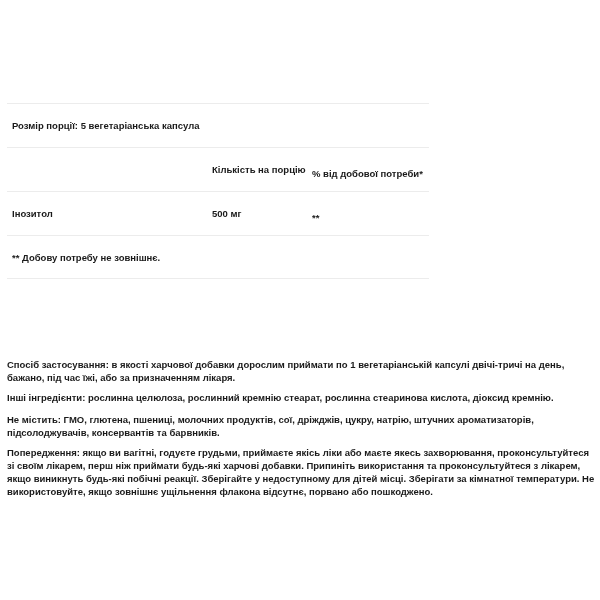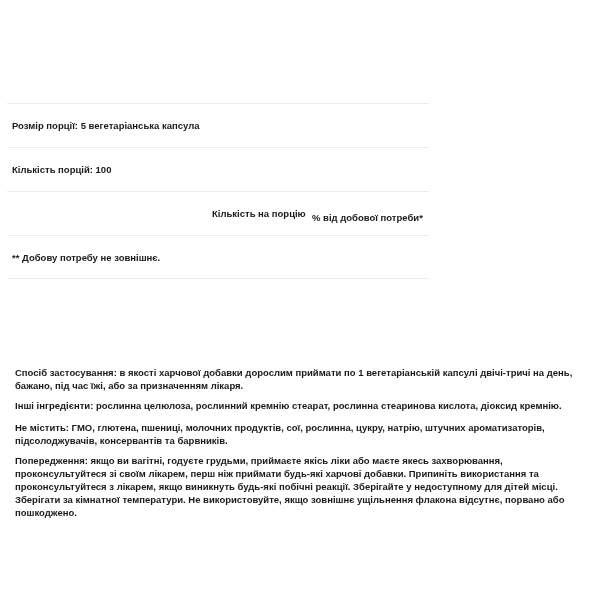--- a/index.html
+++ b/index.html
@@ -13,46 +13,48 @@
       border-top: 1px solid #ececec;
       height: 44px; box-sizing: border-box;
       display: flex; align-items: center;
       font-size: 9.5px; font-weight: bold; padding-left: 5px;
     }
     .row.last { border-bottom: 1px solid #ececec; }
     .c1 { width: 165px; }
     .c2 { width: 100px; padding-left: 35px; }
     .c3 { flex: 1; margin-top: 8px; }
     .text { position: absolute; left: 7px; width: 590px; font-size: 9.5px; font-weight: bold; line-height: 13px; color: #1a1a1a; }
-    .text p { margin: 8px; }
+    .text p { margin: 0; }
   </style>
 </head>
 <body>
 
 <div class="facts">
   <div class="row">
     <span>Розмір порції: 5 вегетаріанська капсула</span>
   </div>
   <div class="row">
-    <span>Кількість порцій: 100</span>
-  </div>
-  <div class="row">
     <span class="c1"></span>
     <span class="c2">Кількість на порцію</span>
     <span class="c3">% від добової потреби*</span>
+  </div>
+  <div class="row">
+    <span class="c1">Інозитол</span>
+    <span class="c2">500 мг</span>
+    <span class="c3">**</span>
   </div>
   <div class="row last">
     <span>** Добову потребу не зовнішнє.</span>
   </div>
 </div>
 
 <div class="text" style="top:358px;">
   <p>Спосіб застосування: в якості харчової добавки дорослим приймати по 1 вегетаріанській капсулі двічі-тричі на день, бажано, під час їжі, або за призначенням лікаря.</p>
 </div>
 <div class="text" style="top:391px;">
   <p>Інші інгредієнти: рослинна целюлоза, рослинний кремнію стеарат, рослинна стеаринова кислота, діоксид кремнію.</p>
 </div>
 <div class="text" style="top:413px;">
-  <p>Не містить: ГМО, глютена, пшениці, молочних продуктів, сої, рослинна, цукру, натрію, штучних ароматизаторів, підсолоджувачів, консервантів та барвників.</p>
+  <p>Не містить: ГМО, глютена, пшениці, молочних продуктів, сої, дріжджів, цукру, натрію, штучних ароматизаторів, підсолоджувачів, консервантів та барвників.</p>
 </div>
 <div class="text" style="top:446px;">
   <p>Попередження: якщо ви вагітні, годуєте грудьми, приймаєте якісь ліки або маєте якесь захворювання, проконсультуйтеся зі своїм лікарем, перш ніж приймати будь-які харчові добавки. Припиніть використання та проконсультуйтеся з лікарем, якщо виникнуть будь-які побічні реакції. Зберігайте у недоступному для дітей місці. Зберігати за кімнатної температури. Не використовуйте, якщо зовнішнє ущільнення флакона відсутнє, порвано або пошкоджено.</p>
 </div>
 
 </body></html>

